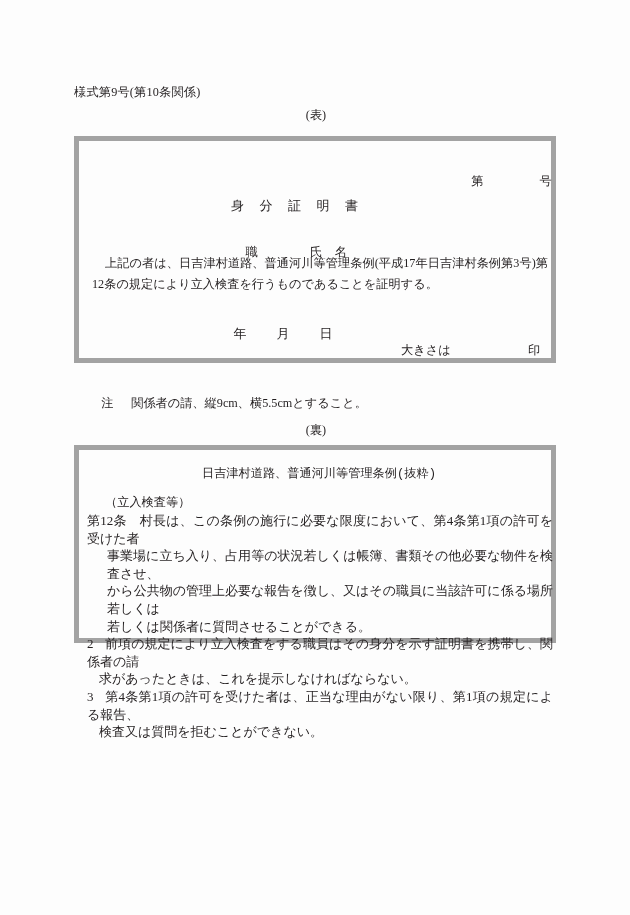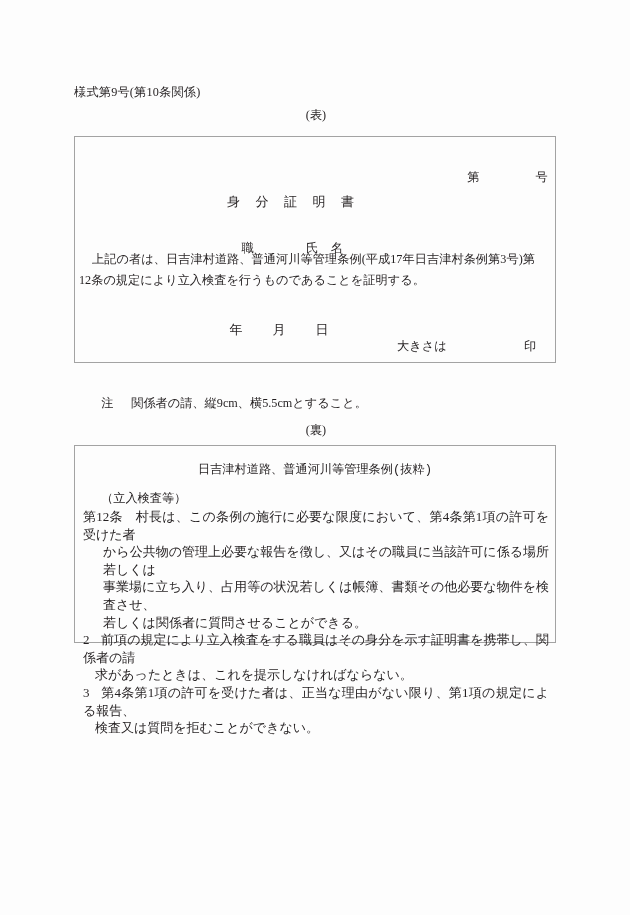--- a/index.html
+++ b/index.html
@@ -44,21 +44,21 @@
     box-sizing: border-box;
   }
   .marker-omote { top: 107px; }
   .marker-ura   { top: 422px; }
 
   
   .box {
     position: absolute;
     left: 74px;
     width: 482px;
-    border: 1px solid #a3a3a3;
+    border: 5px solid #a3a3a3;
     box-sizing: border-box;
     background: transparent;
   }
   .box-front { top: 136px; height: 227px; }
   .box-back  { top: 445px; height: 198px; }
 
   
   .cert-number {
     top: 17px;
     left: 374px;
@@ -76,21 +76,21 @@
   .cert-post {
     top: 88px;
     left: 148px;
     font-size: 12.4px;
   }
   .cert-post .gap { display: inline-block; width: 52px; }
 
   .cert-body {
     position: absolute;
     top: 112px;
-    left: 4px;
+    left: 13px;
     width: 456px;
     font-size: 12.2px;
     line-height: 21px;
     text-indent: 13px;
     text-align: justify;
   }
 
   .cert-date {
     top: 168px;
     left: 135px;
@@ -201,22 +201,22 @@
   <div class="box box-back">
 
     <div class="back-title">日吉津村道路、普通河川等管理条例(抜粋)</div>
 
     <div class="abs back-heading">（立入検査等）</div>
 
     <div class="article-list">
 
       <div class="article a12">
         <p>第12条　村長は、この条例の施行に必要な限度において、第4条第1項の許可を受けた者</p>
+        <p class="cont">事業場に立ち入り、占用等の状況若しくは帳簿、書類その他必要な物件を検査させ、</p>
         <p class="cont">から公共物の管理上必要な報告を徴し、又はその職員に当該許可に係る場所若しくは</p>
-        <p class="cont">事業場に立ち入り、占用等の状況若しくは帳簿、書類その他必要な物件を検査させ、</p>
         <p class="cont">若しくは関係者に質問させることができる。</p>
       </div>
 
       <div class="article item">
         <p class="lead"><span class="num">2</span><span>前項の規定により立入検査をする職員はその身分を示す証明書を携帯し、関係者の請</span></p>
         <p class="cont">求があったときは、これを提示しなければならない。</p>
       </div>
 
       <div class="article item">
         <p class="lead"><span class="num">3</span><span>第4条第1項の許可を受けた者は、正当な理由がない限り、第1項の規定による報告、</span></p>

